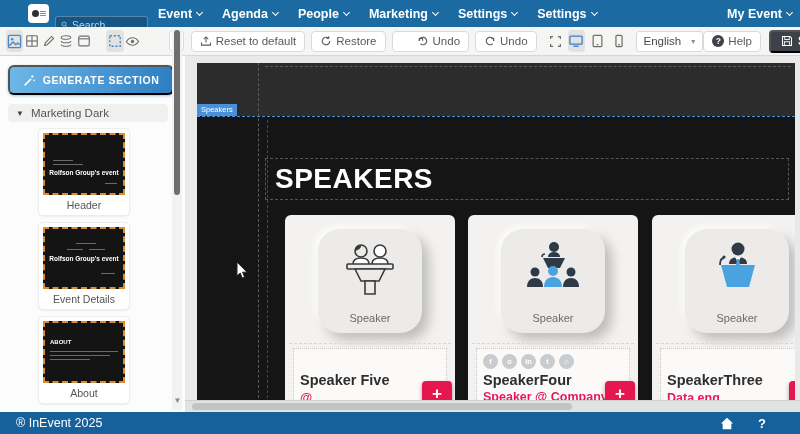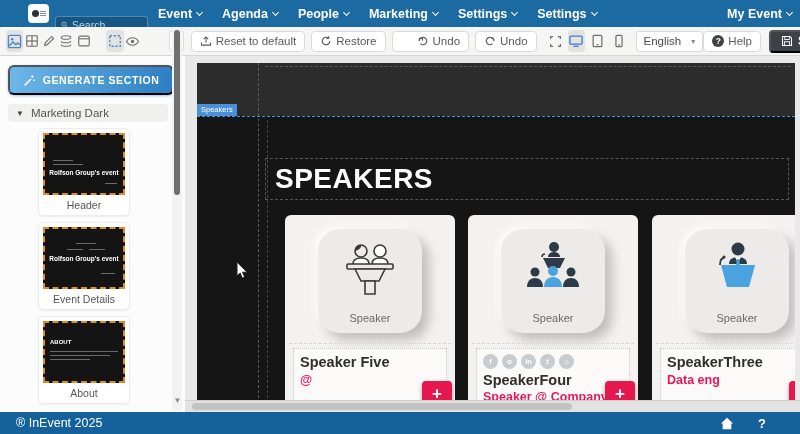--- a/index.html
+++ b/index.html
@@ -58,21 +58,21 @@
   .sec-line { position:absolute; left:0; top:53px; width:598px; border-top:1px dashed #4a90d9; }
   .headingbox { position:absolute; left:68px; top:95px; width:524px; height:42px; border:1px dashed #565656; display:flex; align-items:center; }
   .headingbox h1 { color:#fff; font-size:28px; font-weight:bold; letter-spacing:.5px; padding-left:9px; }
 
   .spcard { position:absolute; top:152px; width:170px; height:210px; background:#f3f2f0; border-radius:6px 6px 0 0; }
   .avatile { position:absolute; left:33px; top:14px; width:104px; height:104px; background:#edebe9; border-radius:22px; box-shadow:7px 7px 12px rgba(0,0,0,.22), -3px -3px 7px rgba(255,255,255,.9); }
   .avtile-art { position:absolute; left:0; top:8px; width:104px; height:64px; display:flex; align-items:center; justify-content:center; }
   .avlabel { position:absolute; left:0; bottom:9px; width:104px; text-align:center; color:#6a6a6a; font-size:11px; }
   .cdivider { position:absolute; left:4px; top:128px; width:162px; border-top:1px dashed #d9d7d4; }
   .cbox { position:absolute; left:8px; top:133px; width:154px; height:72px; border:1px dotted #c9c7c4; padding:4px 6px; background:#fbfaf9; }
-  .spname { color:#2e2e2e; font-size:14.5px; font-weight:bold; margin-top:1px; }
+  .spname { color:#2e2e2e; font-size:14.5px; font-weight:bold; margin-top:19px; }
   .sprole { color:#e8175d; font-size:12.5px; font-weight:bold; margin-top:3px; }
   .socialrow { display:flex; gap:4px; margin:1px 0 3px; }
   .soc { width:15px; height:15px; border-radius:50%; background:#c9ccce; color:#fff; font-size:7.5px; font-weight:bold; display:flex; align-items:center; justify-content:center; }
   .plusbtn { position:absolute; right:3px; top:166px; width:30px; height:26px; background:#e5174e; border-radius:4px; color:#fff; font-size:17px; font-weight:bold; display:flex; align-items:center; justify-content:center; box-shadow:0 2px 4px rgba(0,0,0,.35); }
 
   
   .hstrip { left:185px; top:400px; width:615px; height:12px; background:#e2e2e2; border-top:1px solid #cfcfcf; }
   .hthumb { left:192px; top:403px; width:380px; height:7px; background:#c3c3c3; border-radius:4px; }
   .footer { left:0; top:412px; width:800px; height:22px; background:#14619b; display:flex; align-items:center; padding:0 16px; color:#fff; }
   .copyright { font-size:12.5px; }

